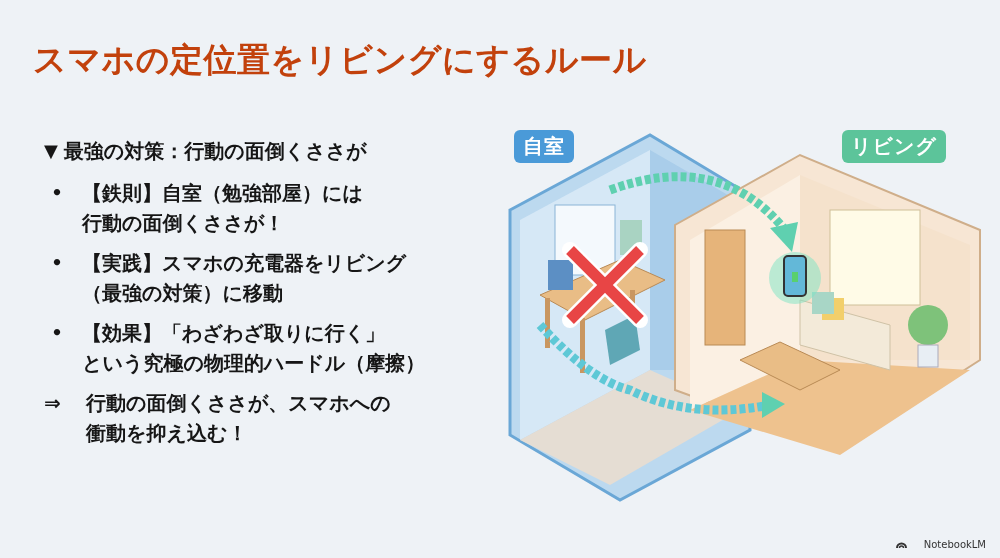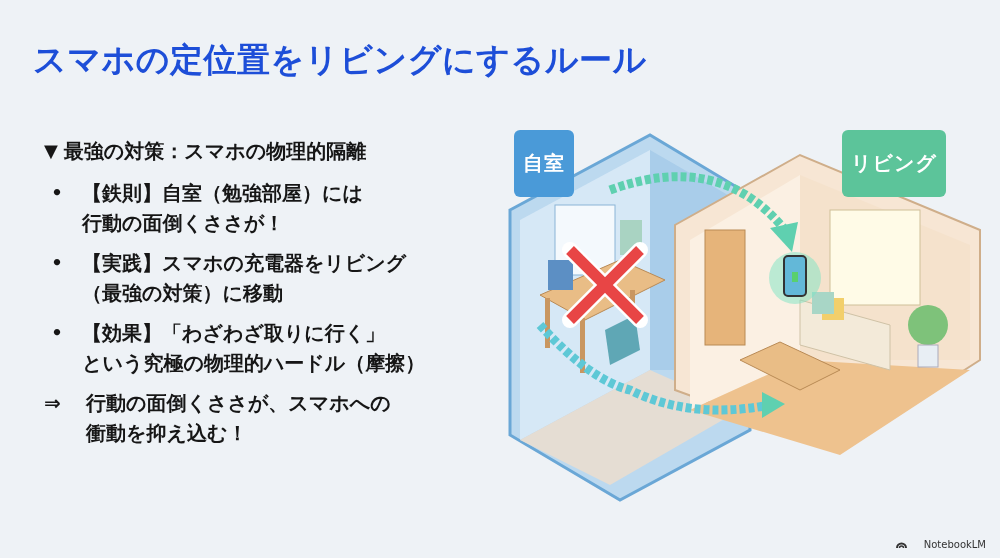--- a/index.html
+++ b/index.html
@@ -1,42 +1,42 @@
 <!DOCTYPE html>
 <html><head>
 <meta charset="utf-8">
 <style>
   html,body{margin:0;padding:0;}
   body{width:1000px;height:558px;overflow:hidden;background:#eef2f6;font-family:"DejaVu Sans","Liberation Sans",sans-serif;color:#111;position:relative;}
   .slide{position:absolute;inset:0;background:#eef2f6;}
-  .title{position:absolute;left:33px;top:38px;font-size:33px;font-weight:bold;letter-spacing:0.5px;color:#1d4ed8;white-space:nowrap;}
+  .title{position:absolute;left:33px;top:38px;font-size:33px;font-weight:bold;letter-spacing:0.5px;color:#c2410c;white-space:nowrap;}
   .content{position:absolute;left:44px;top:136px;width:460px;font-size:20px;font-weight:bold;line-height:30px;color:#161616;}
   .heading{display:flex;align-items:center;margin-bottom:12px;}
   .tri{font-size:18px;margin-right:6px;}
   .bullet{display:flex;margin-bottom:10px;}
   .dot{width:26px;flex:none;text-align:center;font-size:18px;}
   .lines div{white-space:nowrap;margin-left:12px;}
   .conclusion{display:flex;margin-top:4px;}
   .arrow{width:30px;flex:none;}
   .illus{position:absolute;left:500px;top:120px;width:490px;height:390px;}
-  .badge{position:absolute;color:#fff;font-weight:bold;font-size:20px;padding:20px 9px;border-radius:6px;letter-spacing:1px;}
+  .badge{position:absolute;color:#fff;font-weight:bold;font-size:20px;padding:3px 9px;border-radius:6px;letter-spacing:1px;}
   .badge-room{left:14px;top:10px;background:#4a9ad8;}
   .badge-living{left:342px;top:10px;background:#5cc49a;text-align:right;}
   .brand{position:absolute;right:14px;bottom:8px;font-size:10px;color:#333;display:flex;align-items:center;gap:17px;}
 </style>
 </head>
 <body>
 
 <div class="slide">
   <div class="title">スマホの定位置をリビングにするルール</div>
 
   <div class="content">
     <div class="heading">
       <span class="tri">▼</span>
-      <span>最強の対策：スマホの物理的隔離</span>
+      <span>最強の対策：行動の面倒くささが</span>
     </div>
 
     <div class="bullet">
       <span class="dot">•</span>
       <div class="lines">
         <div>【鉄則】自室（勉強部屋）には</div>
         <div>行動の面倒くささが！</div>
       </div>
     </div>
     <div class="bullet">

